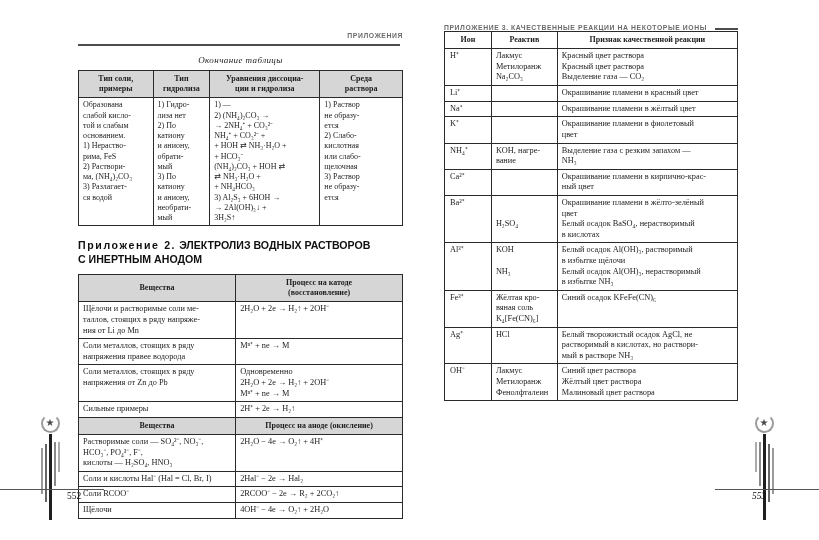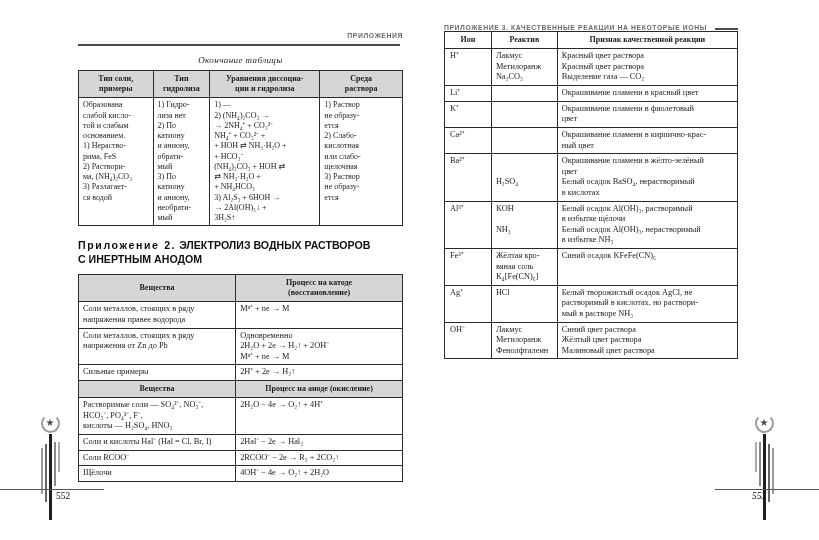--- a/index.html
+++ b/index.html
@@ -47,21 +47,21 @@
   }
   .sec-title .prefix{letter-spacing:1.6px;}
   .sec-title .ttl{white-space:pre-line;}
   .page-right .sec-title{margin-top:12px;}
 
   
   .bottom-rule{position:absolute;top:489px;height:1px;background:#555;}
   .bottom-rule.brl{left:0;width:104px;}
   .bottom-rule.brr{left:715px;width:104px;}
   .page-num{position:absolute;top:491px;font-size:9.5px;color:#111;}
-  .pn-left{left:40px;padding-left:16px;}
+  .pn-left{left:51px;padding-left:16px;}
   .pn-right{left:752px;font-style:italic;}
 
   .deco{position:absolute;top:414px;width:44px;}
   .deco-left{left:28px;}
   .deco-right{left:742px;}
   .wreath{
     width:15px;height:15px;border:2px solid #9c9c9c;border-radius:50%;
     border-top-color:transparent;margin:0 auto;color:#4a4a4a;font-size:10px;
     line-height:14px;text-align:center;
   }
@@ -166,20 +166,26 @@
       </colgroup>
     <tbody>
       <tr class="head">
         <th>Вещества</th>
         <th>Процесс на катоде
 (восстановление)</th>
       </tr>
     </tbody>
     <tbody>
         <tr>
+          <td>Щёлочи и растворимые соли ме-
+таллов, стоящих в ряду напряже-
+ния от Li до Mn</td>
+          <td>2H₂O + 2e → H₂↑ + 2OH⁻</td>
+        </tr>
+        <tr>
           <td>Соли металлов, стоящих в ряду
 напряжения правее водорода</td>
           <td>Mⁿ⁺ + ne → M</td>
         </tr>
         <tr>
           <td>Соли металлов, стоящих в ряду
 напряжения от Zn до Pb</td>
           <td>Одновременно
 2H₂O + 2e → H₂↑ + 2OH⁻
 Mⁿ⁺ + ne → M</td>
@@ -247,24 +253,36 @@
           <td>Красный цвет раствора
 Красный цвет раствора
 Выделение газа — CO₂</td>
         </tr>
         <tr>
           <td>Li⁺</td>
           <td></td>
           <td>Окрашивание пламени в красный цвет</td>
         </tr>
         <tr>
+          <td>Na⁺</td>
+          <td></td>
+          <td>Окрашивание пламени в жёлтый цвет</td>
+        </tr>
+        <tr>
           <td>K⁺</td>
           <td></td>
           <td>Окрашивание пламени в фиолетовый
 цвет</td>
+        </tr>
+        <tr>
+          <td>NH₄⁺</td>
+          <td>KOH, нагре-
+вание</td>
+          <td>Выделение газа с резким запахом —
+NH₃</td>
         </tr>
         <tr>
           <td>Ca²⁺</td>
           <td></td>
           <td>Окрашивание пламени в кирпично-крас-
 ный цвет</td>
         </tr>
         <tr>
           <td>Ba²⁺</td>
           <td>

